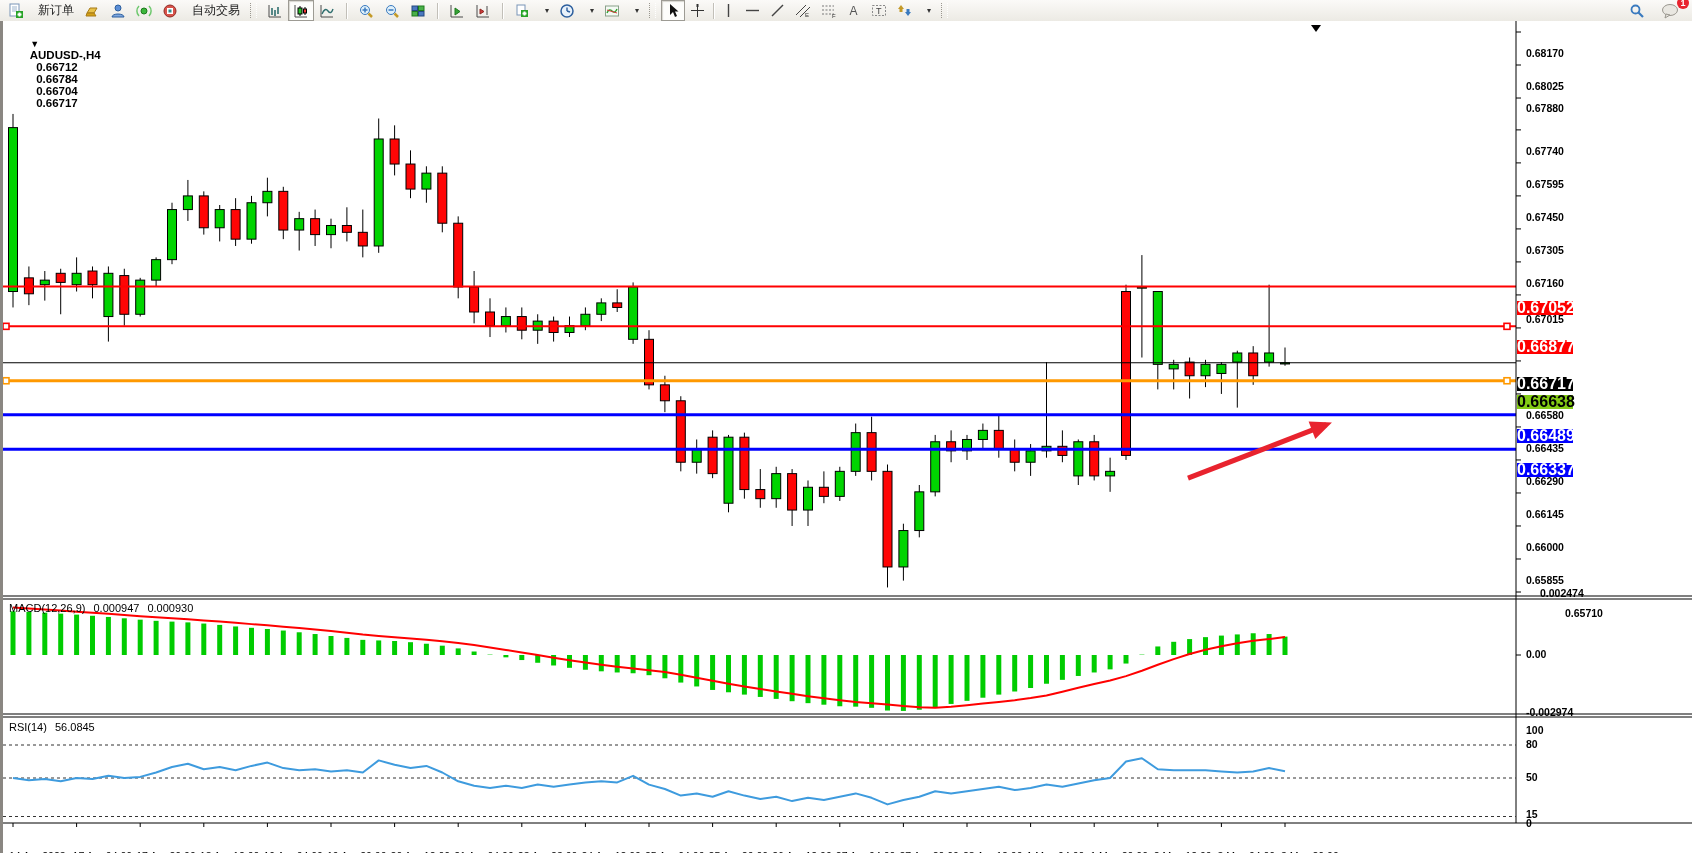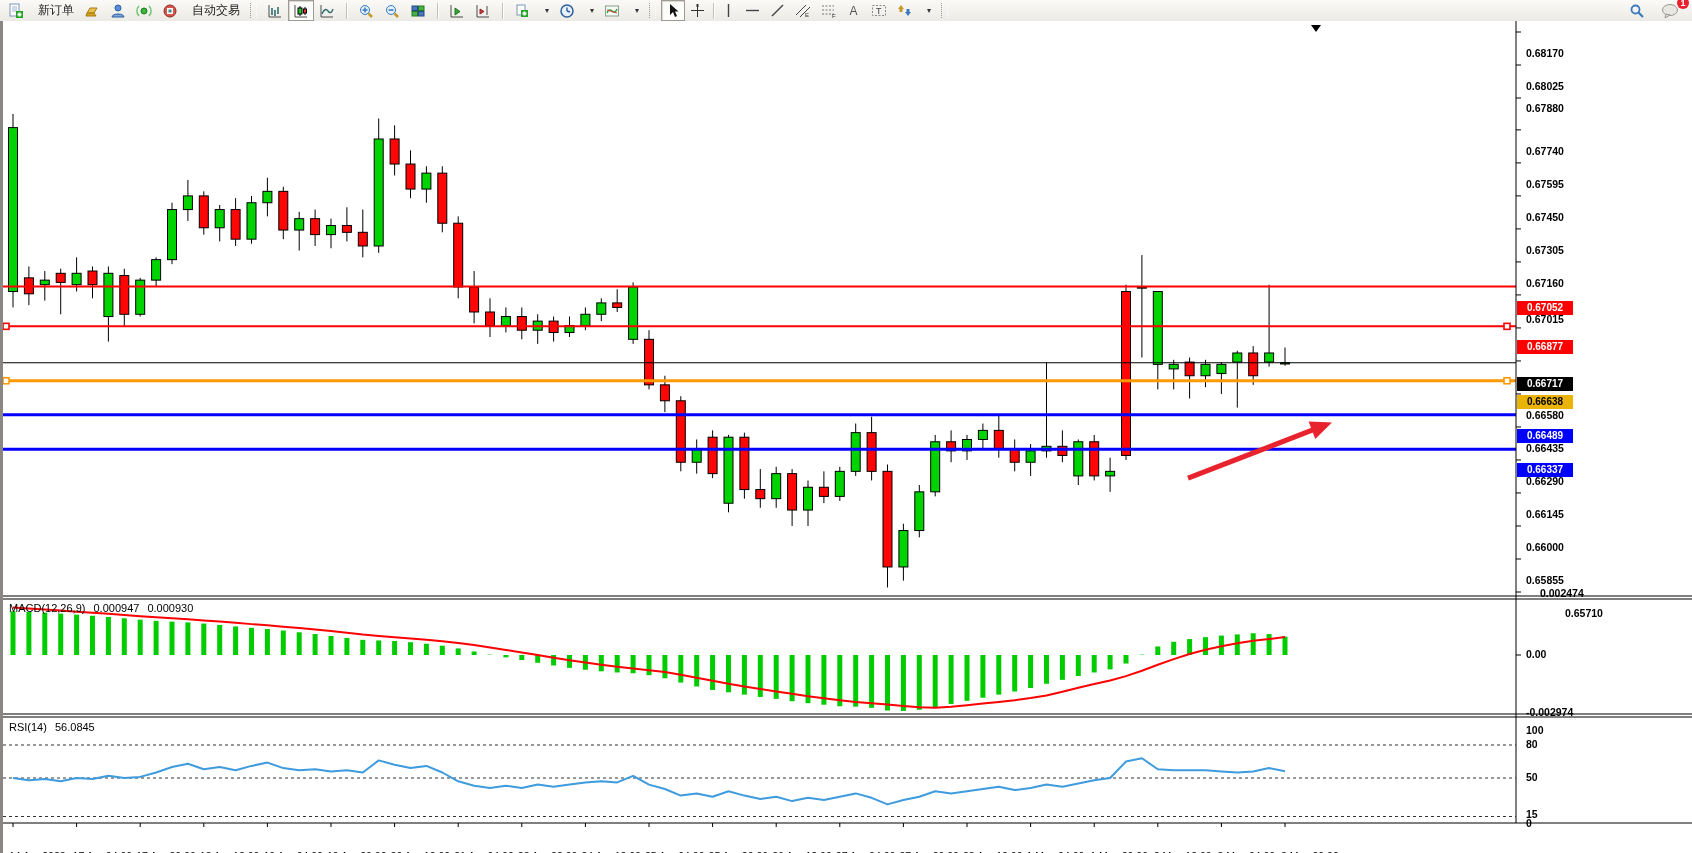--- a/index.html
+++ b/index.html
@@ -17,21 +17,21 @@
   .tf-btn.pressed{background:#fdfdfb;border:1px solid #9d9b94;box-shadow:inset 1px 1px 1px #d8d6d0;color:#000;}
   #toolbar-right{margin-left:auto;display:flex;align-items:center;gap:6px;padding-right:8px;}
   #chat-badge{position:absolute;top:-4px;right:-6px;background:#e8232e;color:#fff;font-size:9px;font-weight:bold;border-radius:50%;width:12px;height:12px;line-height:12px;text-align:center;}
   
   #chart-window{position:absolute;left:0;top:21px;width:1692px;height:832px;background:#fff;border-left:3px solid #8a8782;border-right:1px solid #b0ada6;}
   #chart-title{position:absolute;left:8px;top:4px;font-size:11.5px;font-weight:600;color:#000;z-index:30;white-space:pre;}
   #chart-title .num{margin-left:6px;font-weight:600;}
   #plot{position:absolute;left:0;top:0;width:1689px;height:832px;}
   .pane-label{position:absolute;left:6px;font-size:11px;color:#000;z-index:25;}
   .axis-label{position:absolute;left:1523px;font-size:10.5px;font-weight:700;color:#000;}
-  .price-badge{position:absolute;left:1514px;width:56px;height:14px;font-size:10px;font-weight:700;text-align:center;line-height:14px;z-index:20;}
+  .price-badge{position:absolute;left:1514px;width:56px;height:14px;font-size:16px;font-weight:700;text-align:center;line-height:14px;z-index:20;}
   .time-label{position:absolute;font-size:10.5px;color:#000;white-space:nowrap;}
 </style>
 </head>
 <body>
 
 <div id="app">
 
   <div id="toolbar">
     <div class="tb-group">
       <div class="tb-btn">
@@ -259,20 +259,28 @@
         <svg width="18" height="16" viewBox="0 0 18 16">
             <ellipse cx="9" cy="7" rx="7.5" ry="5.5" fill="#e9e7e1" stroke="#9a978f"></ellipse>
             <path d="M5,11 L4,15 L9,12 Z" fill="#e9e7e1" stroke="#9a978f"></path>
           </svg>
         <span id="chat-badge">1</span>
       </div>
     </div>
   </div>
 
   <div id="chart-window">
+    <div id="chart-title">
+      <span style="font-size:9px;">▼</span>
+      <span>AUDUSD-,H4</span>
+      <span class="num">0.66712</span>
+      <span class="num">0.66784</span>
+      <span class="num">0.66704</span>
+      <span class="num">0.66717</span>
+    </div>
 
     <svg id="plot" viewBox="0 0 1689 832">
         <line x1="10" y1="92.95121951219382" x2="10" y2="286.44715447154516" stroke="#000000" stroke-width="1"></line>
         <rect x="5.5" y="106.60975609756072" width="9" height="163.90243902439016" fill="#00d400" stroke="#000" stroke-width="1"></rect>
         <line x1="25.9" y1="245.471544715447" x2="25.9" y2="284.17073170731777" stroke="#000000" stroke-width="1"></line>
         <rect x="21.4" y="256.853658536584" width="9" height="15.934959349594294" fill="#ff0505" stroke="#000" stroke-width="1"></rect>
         <line x1="41.8" y1="250.0243902439018" x2="41.8" y2="279.6178861788605" stroke="#000000" stroke-width="1"></line>
         <rect x="37.3" y="259.1300813008139" width="9" height="4.552845528454782" fill="#00d400" stroke="#000" stroke-width="1"></rect>
         <line x1="57.7" y1="247.7479674796744" x2="57.7" y2="293.2764227642274" stroke="#000000" stroke-width="1"></line>
         <rect x="53.2" y="252.3008130081292" width="9" height="9.105691056912093" fill="#ff0505" stroke="#000" stroke-width="1"></rect>
@@ -614,21 +622,21 @@
         <div class="axis-label" style="top: 453.967px;">0.66290</div>
         <div class="axis-label" style="top: 486.976px;">0.66145</div>
         <div class="axis-label" style="top: 519.984px;">0.66000</div>
         <div class="axis-label" style="top: 552.992px;">0.65855</div>
         <div class="axis-label" style="top: 586px; padding-left: 39px;">0.65710</div>
       </div>
     <div id="price-badges">
         <div class="price-badge" style="top: 279.504px; background: rgb(255, 0, 0); color: rgb(255, 255, 255);">0.67052</div>
         <div class="price-badge" style="top: 319.341px; background: rgb(255, 0, 0); color: rgb(255, 255, 255);">0.66877</div>
         <div class="price-badge" style="top: 355.764px; background: rgb(0, 0, 0); color: rgb(255, 255, 255);">0.66717</div>
-        <div class="price-badge" style="top: 373.748px; background: #eab308; color: rgb(0, 0, 0);">0.66638</div>
+        <div class="price-badge" style="top: 373.748px; background: #84cc16; color: rgb(0, 0, 0);">0.66638</div>
         <div class="price-badge" style="top: 407.667px; background: rgb(0, 0, 255); color: rgb(255, 255, 255);">0.66489</div>
         <div class="price-badge" style="top: 442.268px; background: rgb(0, 0, 255); color: rgb(255, 255, 255);">0.66337</div>
       </div>
     <div id="time-axis">
         <div class="time-label" style="left: 6px; top: 829px;">14 Apr 2023</div>
         <div class="time-label" style="left: 69.6px; top: 829px;">17 Apr 04:00</div>
         <div class="time-label" style="left: 133.2px; top: 829px;">17 Apr 20:00</div>
         <div class="time-label" style="left: 196.8px; top: 829px;">18 Apr 12:00</div>
         <div class="time-label" style="left: 260.4px; top: 829px;">19 Apr 04:00</div>
         <div class="time-label" style="left: 324px; top: 829px;">19 Apr 20:00</div>

